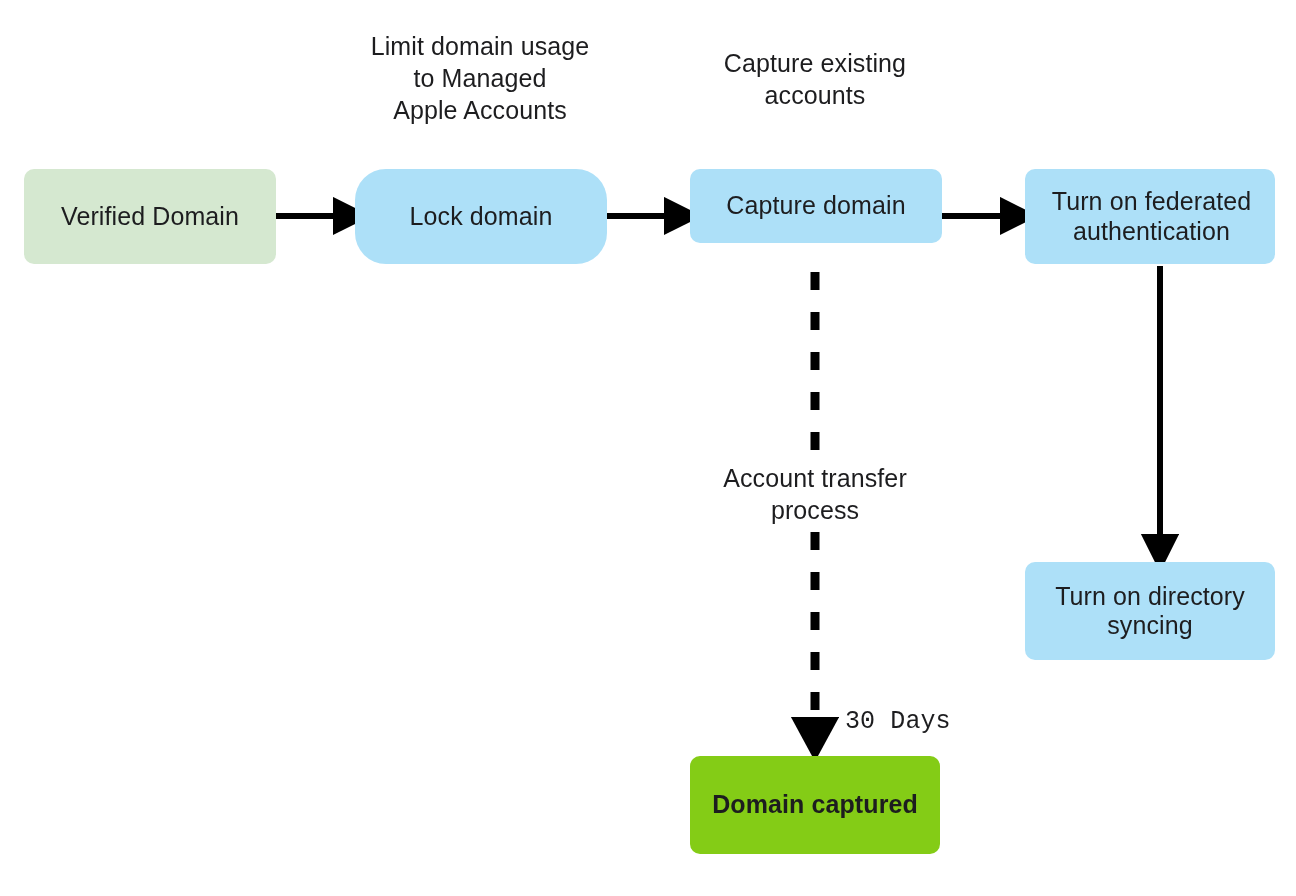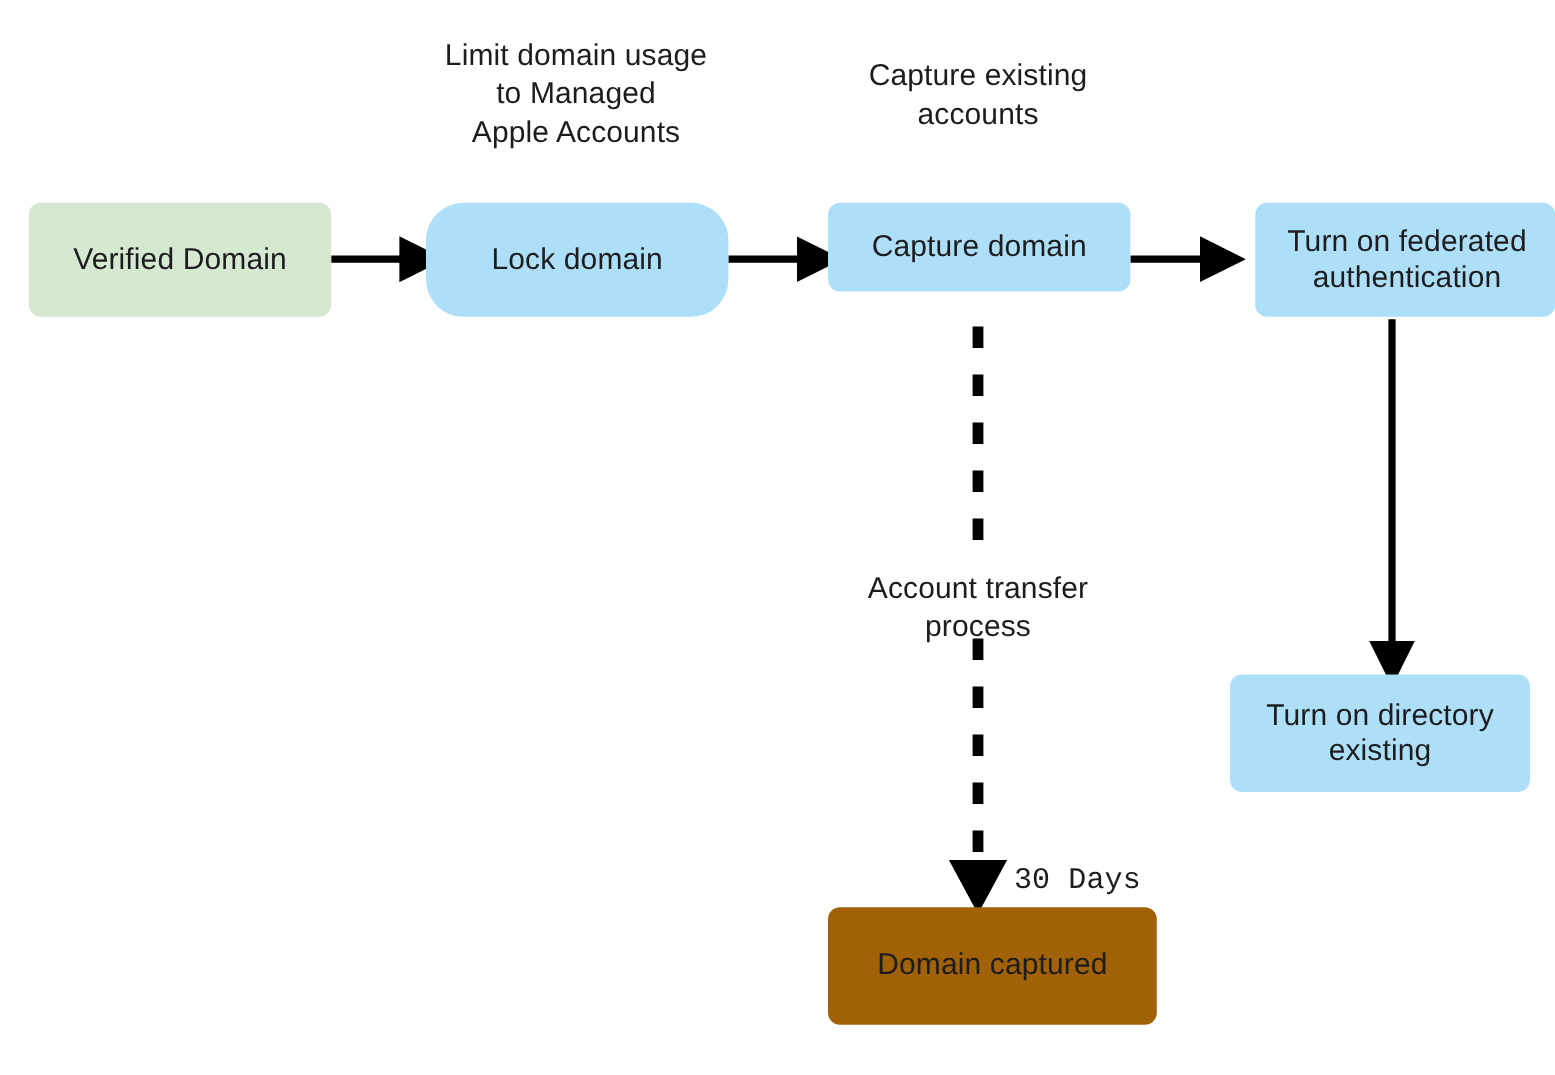--- a/index.html
+++ b/index.html
@@ -54,21 +54,20 @@
   }
   .edge-label {
     position: absolute;
     text-align: center;
     color: #1d1d1f;
     font-size: 25px;
     line-height: 1.28;
     letter-spacing: 0.1px;
     white-space: pre-line;
     box-sizing: border-box;
-    margin-top: 12px;
   }
 </style>
 </head>
 <body>
 
 <div id="canvas">
 
   <svg class="edges" viewBox="0 0 1296 896" xmlns="http://www.w3.org/2000/svg">
     <defs>
       <marker id="arrowRight" markerWidth="9" markerHeight="9" refX="1.2" refY="3.2" orient="auto" markerUnits="strokeWidth">
@@ -101,26 +100,26 @@
   <div class="caption" style="left:690px; top:47px; width:250px;">Capture existing
 accounts</div>
 
 
   <div class="node" style="left:24px; top:169px; width:252px; height:95px; background:#d5e8d0;">Verified Domain</div>
 
   <div class="node" style="left:355px; top:169px; width:252px; height:95px; background:#ade0f8;border-radius:31px;">Lock domain</div>
 
   <div class="node" style="left:690px; top:169px; width:252px; height:74px; background:#ade0f8;">Capture domain</div>
 
-  <div class="node" style="left:1046px; top:169px; width:250px; height:95px; background:#ade0f8;padding-left:13px;">Turn on federated
+  <div class="node" style="left:1025px; top:169px; width:250px; height:95px; background:#ade0f8;padding-left:13px;">Turn on federated
 authentication</div>
 
   <div class="node" style="left:1025px; top:562px; width:250px; height:98px; background:#ade0f8;">Turn on directory
-existing</div>
+syncing</div>
 
-  <div class="node" style="left:690px; top:756px; width:274px; height:98px; background:#a16207;">Domain captured</div>
+  <div class="node" style="left:690px; top:756px; width:250px; height:98px; background:#84cc16;font-weight:bold;">Domain captured</div>
 
   <div class="edge-label" style="left:665px; top:462px; width:300px;">Account transfer
 process</div>
 
   <div class="edge-label" style="left:845px; top:706px; width:160px; text-align:left;font-family:Liberation Mono, monospace;">30 Days</div>
 
 </div>
 
 </body></html>

